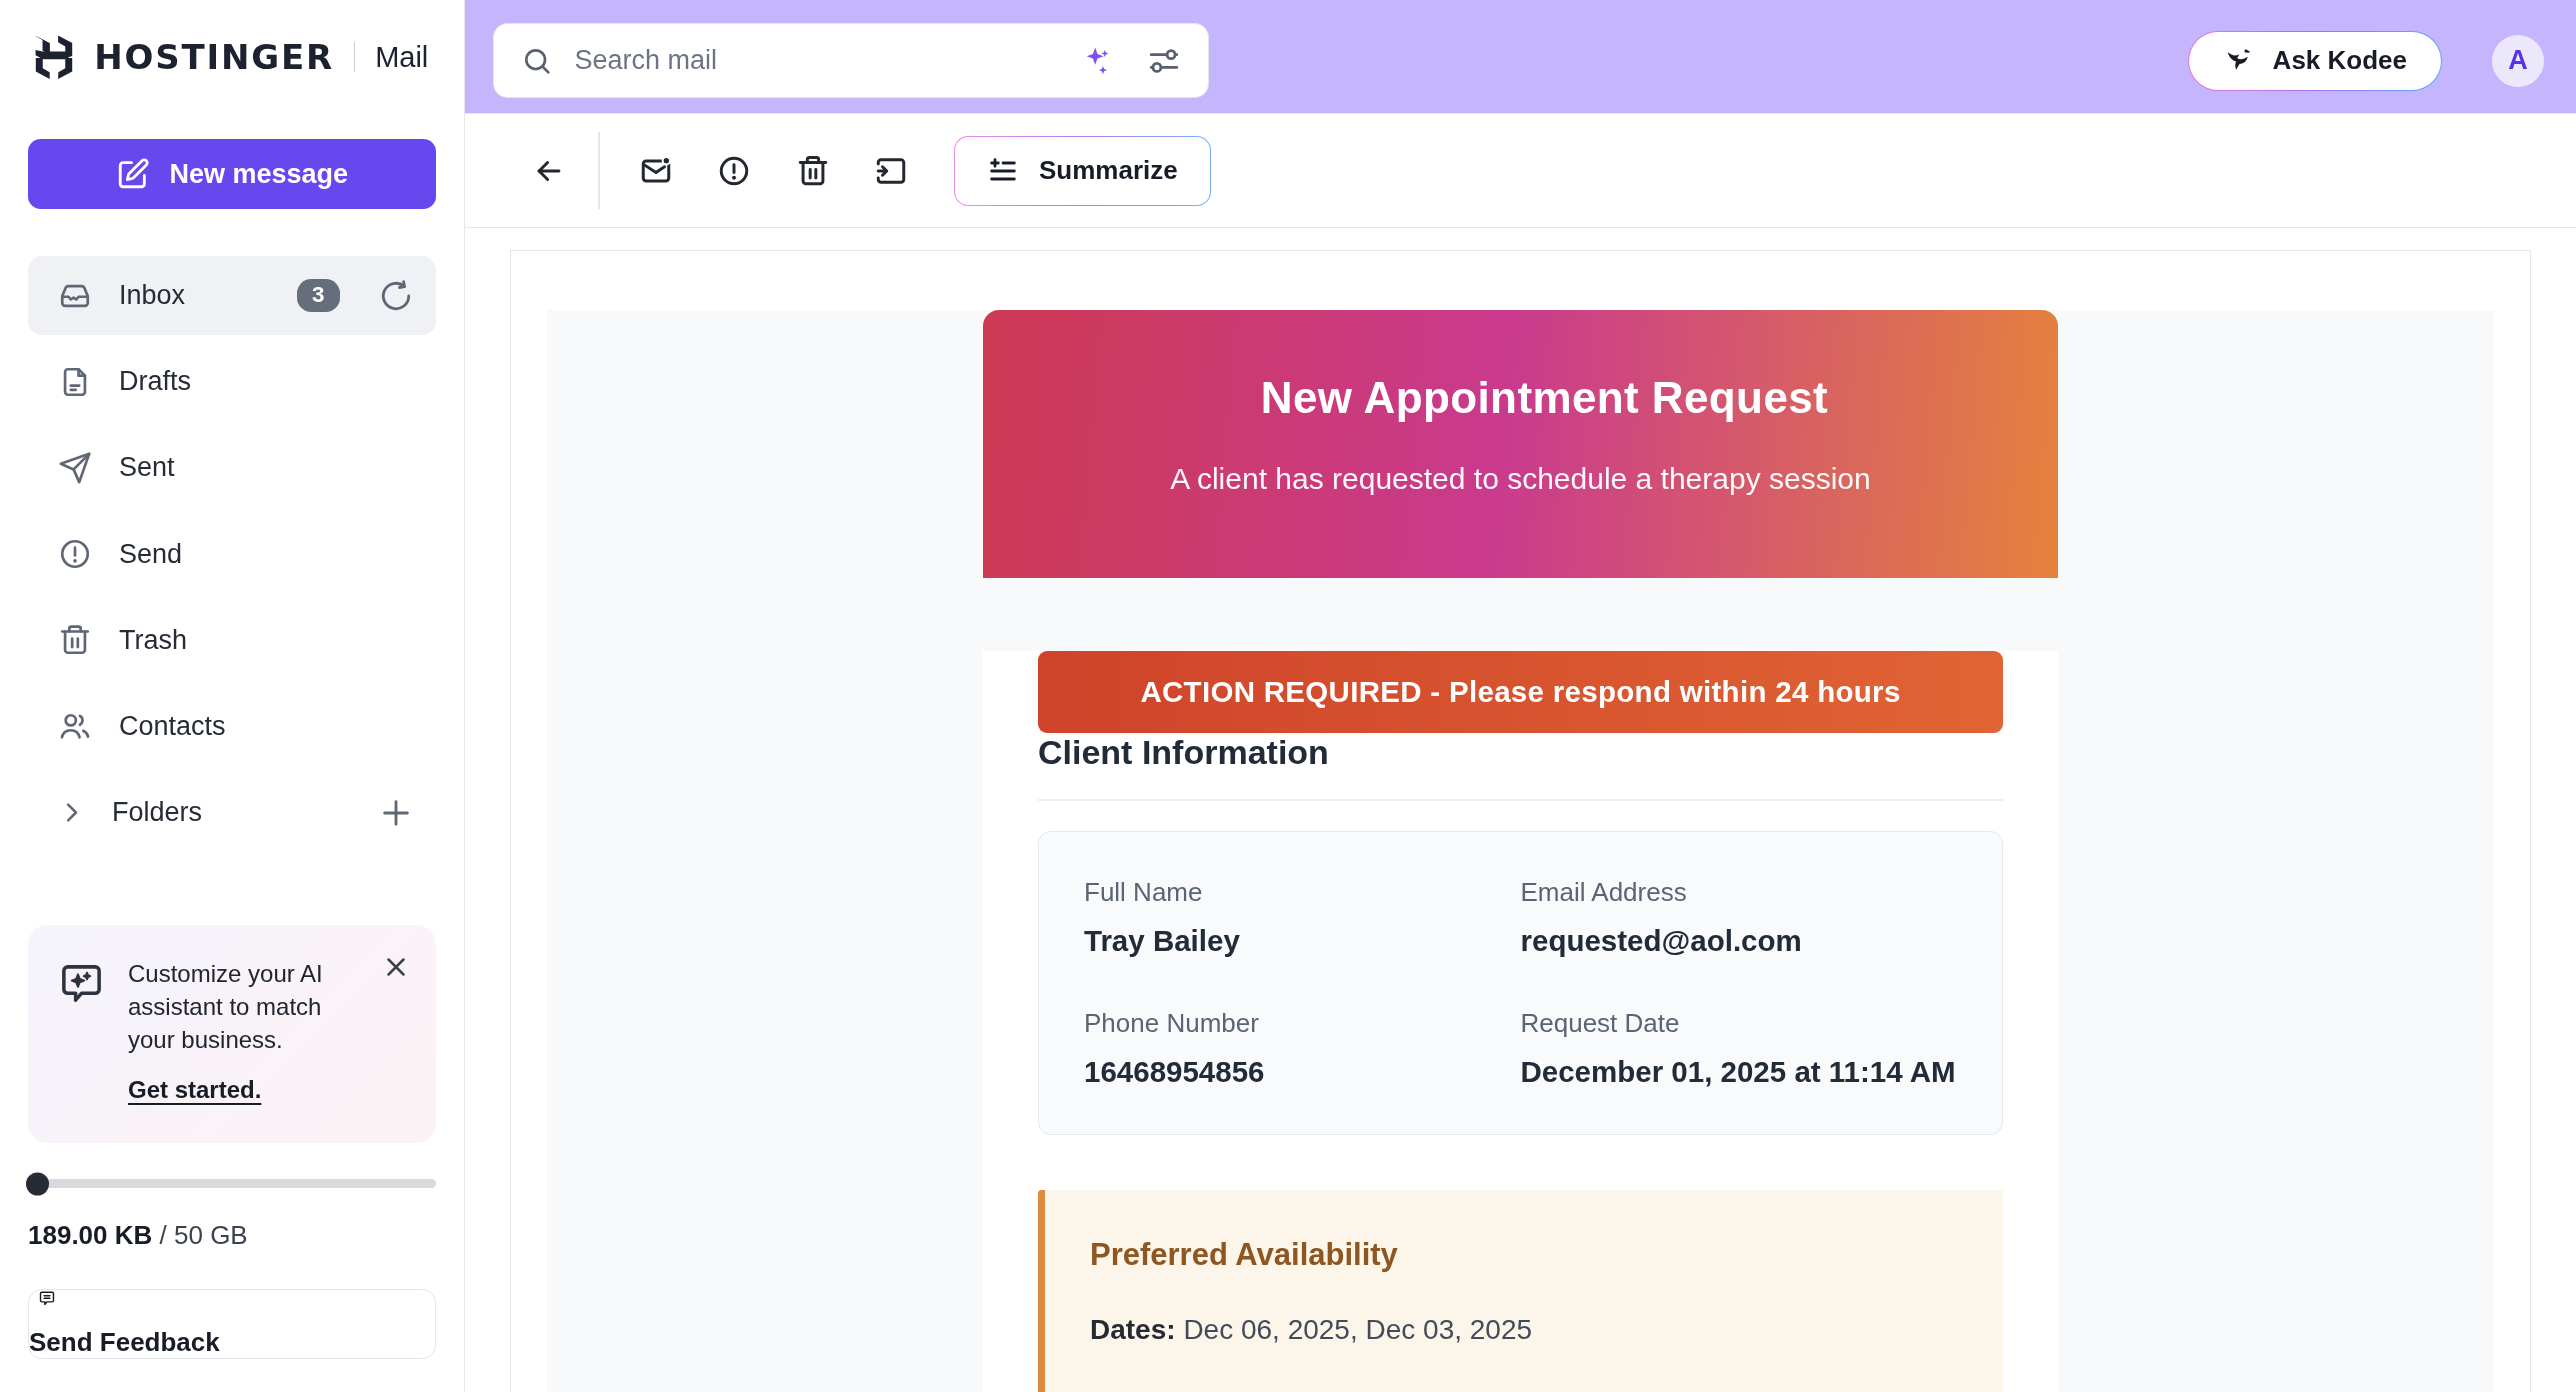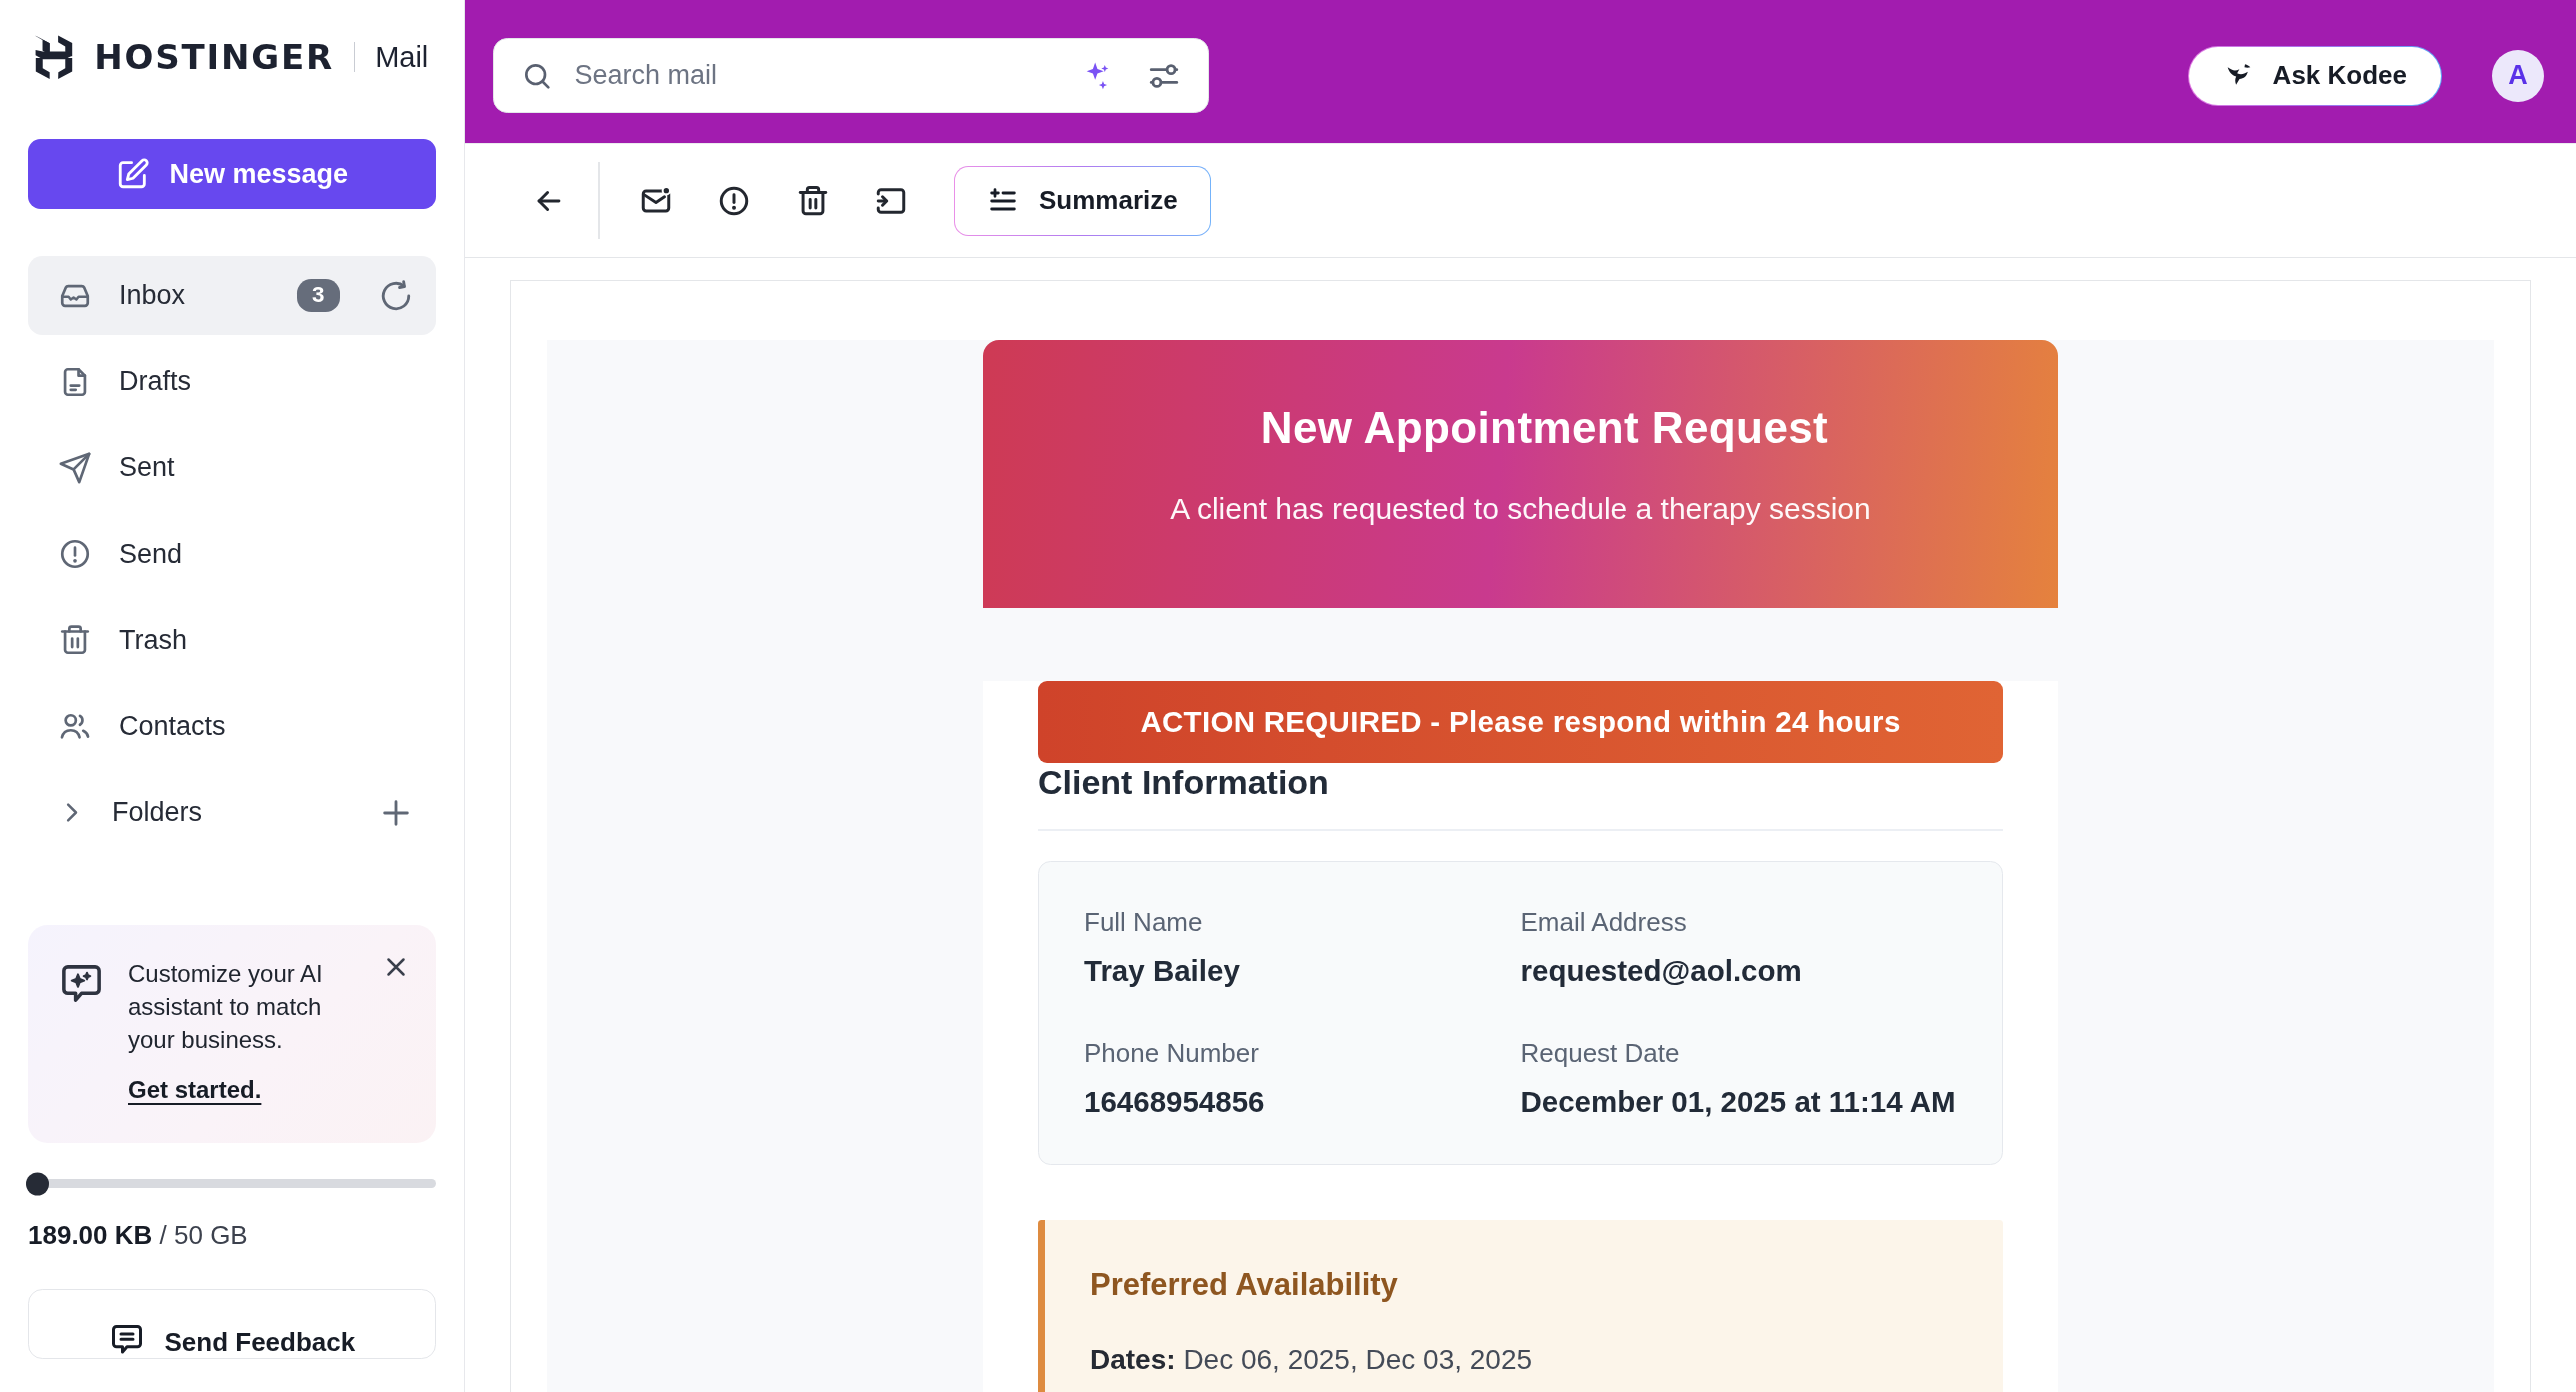--- a/index.html
+++ b/index.html
@@ -46,28 +46,28 @@
   .ai-close { position:absolute; top:27px; right:25px; width:30px; height:30px; color:#3a404c; cursor:pointer; }
 
   .storage { margin-top:36px; }
   .track { position:relative; height:9px; background:#d8dadf; border-radius:5.4px; }
   .thumb { position:absolute; left:-1.8px; top:50%; transform:translateY(-50%);
     width:23px; height:23px; border-radius:50%; background:#262b36; }
   .storage-text { margin-top:32px; font-size:26px; color:#3c414d; }
   .storage-text b { color:#171c26; }
 
   .feedback-btn { margin:38px 0 34px 0; height:70px; background:#fff; border:1.8px solid #e4e6ea;
-    border-radius:14.3px; display:flex; align-items:flex-end; justify-content:center; gap:19.7px;
-    font-size:26px; font-weight:bold; color:#171c26; cursor:pointer; width:100%; }
+    border-radius:14.3px; display:flex; align-items:flex-start; justify-content:center; gap:19.7px;
+    font-size:26px; font-weight:bold; color:#171c26; cursor:pointer; width:100%;flex-direction:column; }
   .feedback-btn svg { width:36px; height:36px; }
 
   
   .main { flex:1; display:flex; flex-direction:column; height:100%; }
-  .topbar { height:144px; border-bottom:1.8px solid #ebecef; display:flex; align-items:center;
-    padding:8px 32px 0 28px; gap:27px; background:#a21caf; }
+  .topbar { height:114px; border-bottom:1.8px solid #ebecef; display:flex; align-items:center;
+    padding:8px 32px 0 28px; gap:27px; background:#c4b5fd; }
   .search { width:716px; height:75px; border:1.8px solid #e4e6ea; border-radius:14.3px;
     display:flex; align-items:center; padding:0 27px; gap:21.5px; background:#fff; }
   .search svg.mag { width:32px; height:32px; color:#596070; flex:none; }
   .search input { flex:1; border:none; outline:none; font-size:27px; color:#20252f;
     font-family:"Liberation Sans", sans-serif; background:transparent; }
   .search input::placeholder { color:#6d7483; }
   .search .sparkles { width:34px; height:34px; color:#7a52f4; flex:none; cursor:pointer; }
   .search .sliders { width:34px; height:34px; color:#596070; flex:none; cursor:pointer; margin-left:10.7px; }
 
   .kodee-btn { margin-left:auto; height:60px; border-radius:30px; padding:0 34px;

